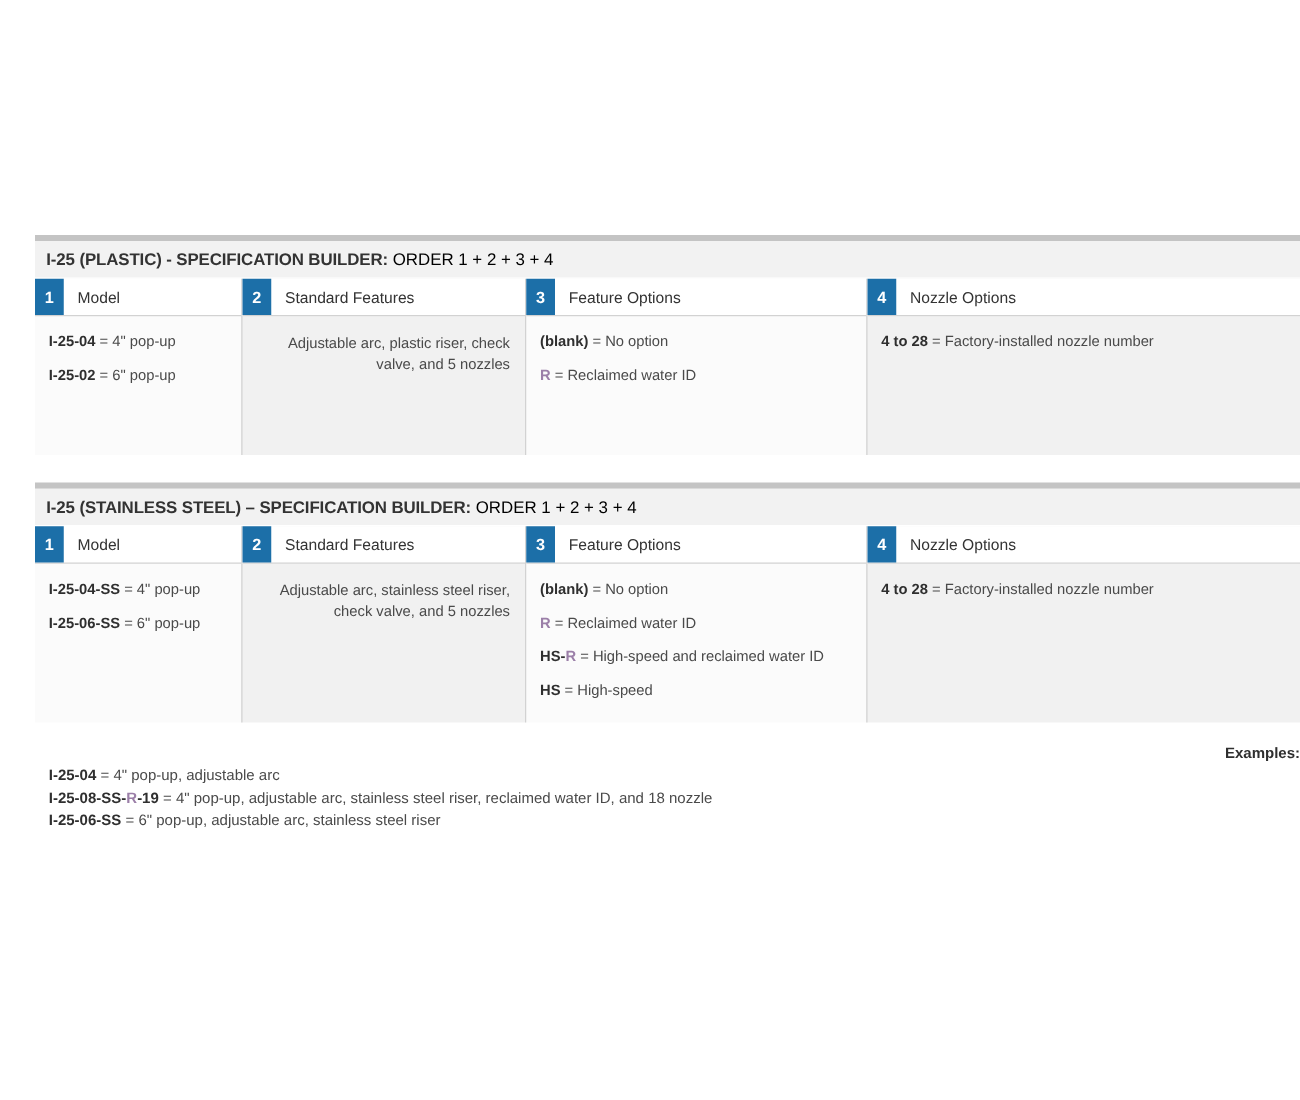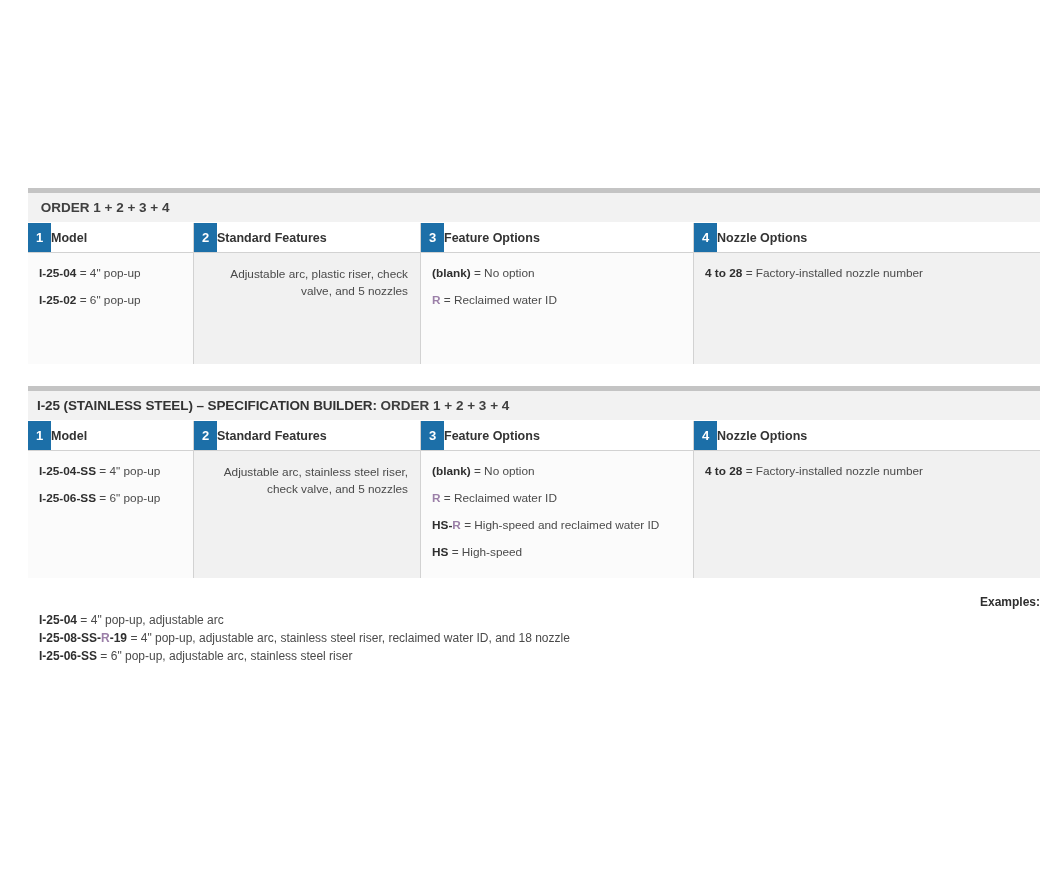--- a/index.html
+++ b/index.html
@@ -43,23 +43,23 @@
     border-bottom: 1px solid #ffffff;
   }
   .title-strong {
     font-weight: bold;
     font-size: 13.5px;
     color: #333333;
     letter-spacing: -0.1px;
     white-space: pre;
   }
   .title-light {
-    font-weight: bold;
+    font-weight: normal;
     font-size: 13.5px;
-    color: #404040;
+    color: #000000;
     white-space: pre;
   }
 
   
   .cols {
     display: flex;
     width: 100%;
     align-items: stretch;
   }
   .col {
@@ -89,25 +89,26 @@
     background: #1c6fa8;
     color: #ffffff;
     font-weight: bold;
     font-size: 13px;
     display: flex;
     align-items: center;
     justify-content: center;
     flex: 0 0 auto;
   }
   .col-title {
-    font-weight: bold;
+    font-weight: normal;
     font-size: 12.5px;
     color: #333333;
     display: flex;
     align-items: center;
+    padding-left: 11px;
     flex: 1 1 auto;
   }
 
   .col-body {
     flex: 1 1 auto;
     padding: 13px 12px 10px 11px;
     box-sizing: border-box;
   }
 
   .block1 .col-body { min-height: 111px; }
@@ -153,20 +154,21 @@
   .ex-line .r { color: #9b7fa8; font-weight: bold; }
 </style>
 </head>
 <body>
 
 <div class="page">
 
   <div class="spec-block block1">
     <div class="top-rule"></div>
     <div class="title-band">
+      <span class="title-strong">I-25 (PLASTIC) - SPECIFICATION BUILDER:</span>
         <span class="title-light"> ORDER 1 + 2 + 3 + 4</span>
     </div>
 
     <div class="cols">
 
       <div class="col c1 shade-a">
         <div class="col-head">
           <div class="badge">1</div>
           <div class="col-title">Model</div>
         </div>

